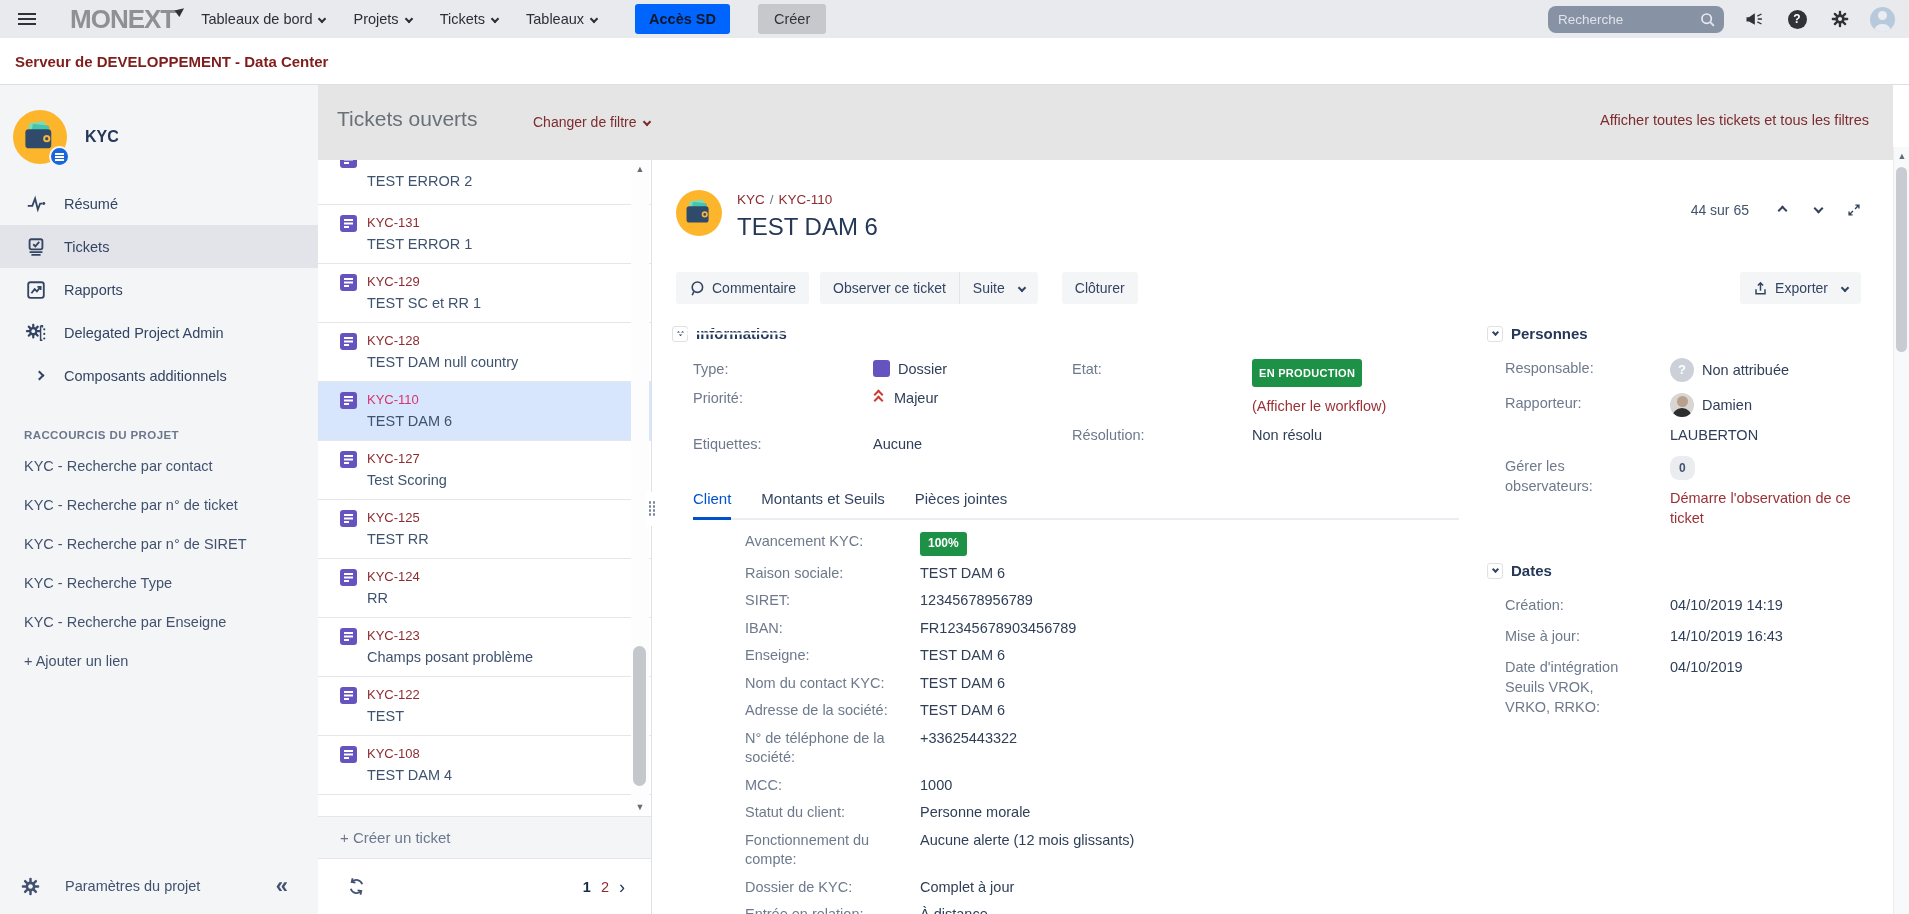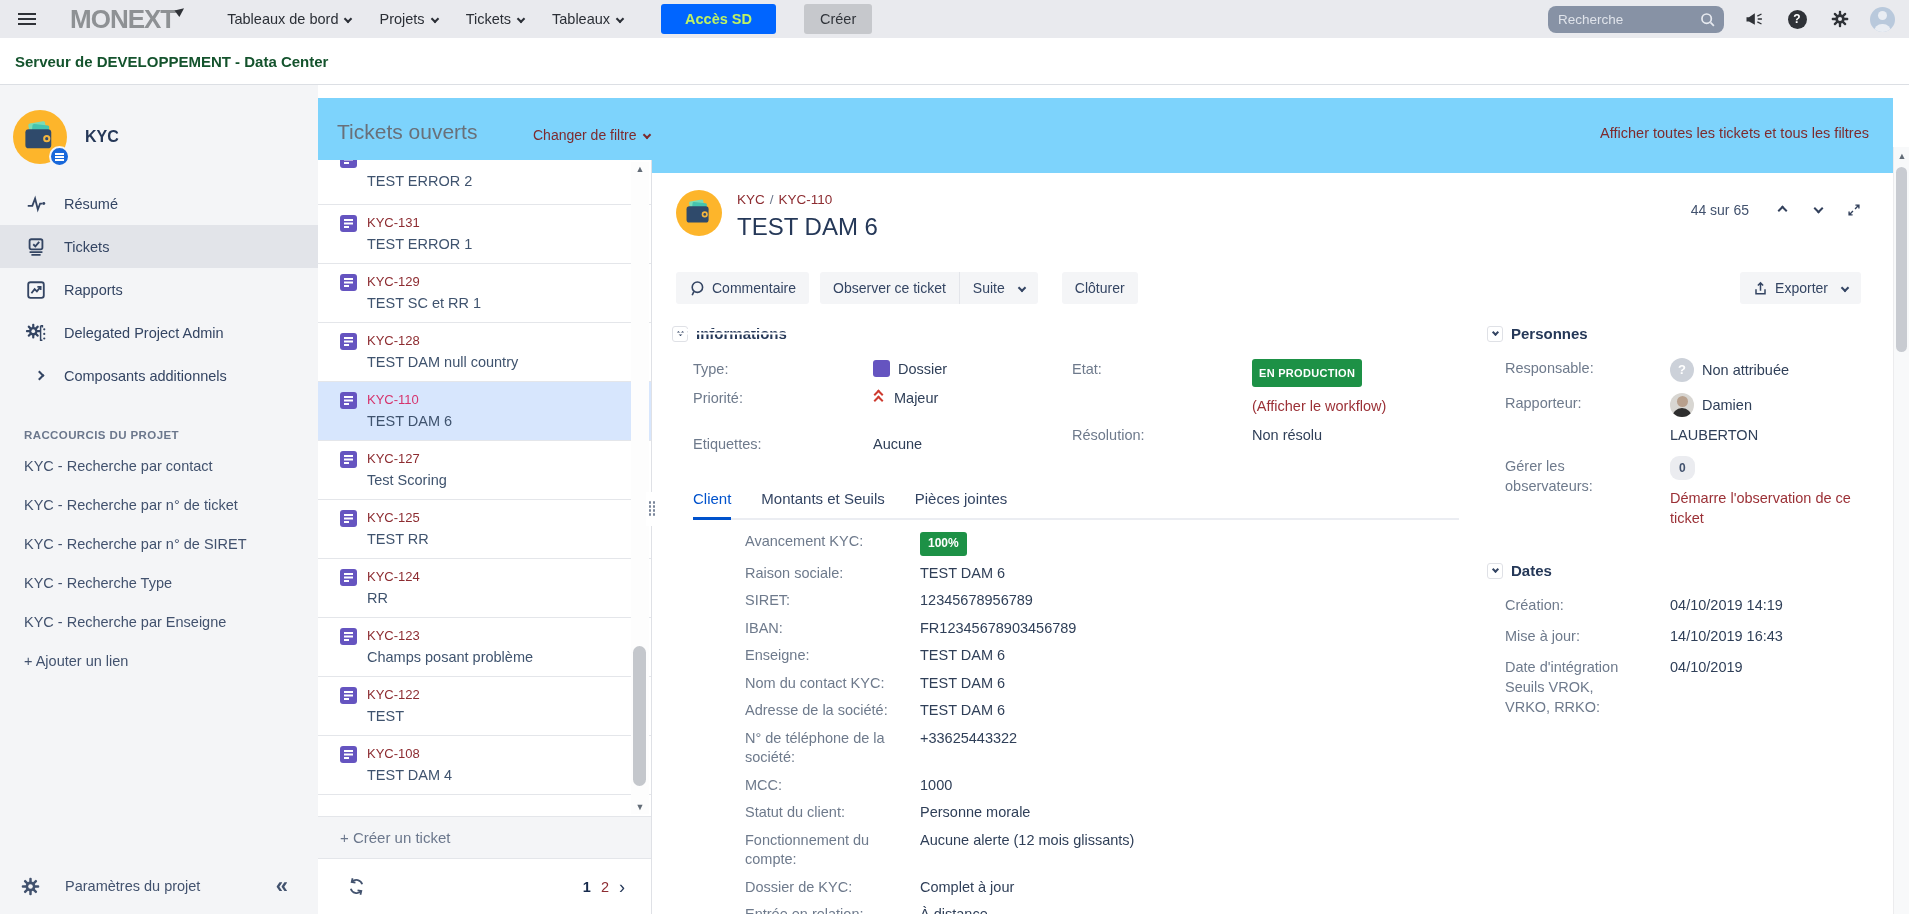--- a/index.html
+++ b/index.html
@@ -9,47 +9,47 @@
 
   
   .navbar { position:absolute; top:0; left:0; width:100%; height:38px; background:#e9eaee;
     display:flex; align-items:center; padding:0 14px; gap:16px; z-index:30; }
   .hamburger { width:18px; height:2px; background:#2f3237; position:relative; margin:0 4px; flex:none;
     box-shadow:0 -5px 0 #2f3237, 0 5px 0 #2f3237; }
   .hb-wrap { width:26px; height:26px; display:flex; align-items:center; justify-content:center; cursor:pointer; }
   .logo { font-size:26px; font-weight:bold; color:#8e9194; letter-spacing:-1px; margin-left:14px; display:flex; align-items:center; }
   .logo-arrow { width:0; height:0; border-left:9px solid #2f3237; border-top:4px solid transparent;
     border-bottom:4px solid transparent; transform:rotate(-38deg); display:inline-block; margin:-16px 0 0 1px; }
-  .nav-menu { display:flex; align-items:flex-end; gap:28px; margin-left:26px; }
+  .nav-menu { display:flex; align-items:flex-end; gap:28px; }
   .nav-item { font-size:14.5px; color:#2b2f36; cursor:pointer; display:flex; align-items:center; white-space:nowrap; }
   .chev { display:inline-block; width:6px; height:6px; border-right:2px solid currentColor;
     border-bottom:2px solid currentColor; transform:rotate(45deg); margin-left:7px; vertical-align:2px; }
   .chev.up { transform:rotate(-135deg); vertical-align:-2px; }
   .chev.right { transform:rotate(-45deg); }
-  .btn-sd { background:#0065ff; color:#bef264; font-weight:bold; font-size:14.5px; border:none; border-radius:3px;
-    padding:7px 24px; margin-left:22px; cursor:pointer; font-family:inherit; }
+  .btn-sd { background:#0065ff; color:#0f172a; font-weight:bold; font-size:14.5px; border:none; border-radius:3px;
+    padding:7px 14px; margin-left:22px; cursor:pointer; font-family:inherit; }
   .btn-creer { background:#c6c8cc; color:#30343a; font-size:14.5px; border:none; border-radius:3px;
     padding:7px 16px; margin-left:12px; cursor:pointer; font-family:inherit; }
   .nav-right { margin-left:auto; display:flex; align-items:center; gap:17px; }
   .searchbox { width:176px; height:27px; background:#8792a5; border-radius:8px; display:flex; align-items:center;
     padding:0 8px 0 10px; }
   .searchbox input { flex:1; background:transparent; border:none; outline:none; color:#f0f2f6;
     font-size:13.5px; font-family:inherit; min-width:0; }
   .searchbox input::placeholder { color:#dfe3ea; }
   .icon-btn { width:26px; height:26px; display:flex; align-items:center; justify-content:center; cursor:pointer; flex:none; }
   .help-circle { width:19px; height:19px; border-radius:50%; background:#2f3237; color:#fff; font-size:12px;
     font-weight:bold; display:flex; align-items:center; justify-content:center; }
   .user-av { width:25px; height:25px; border-radius:50%; background:#b9c9dc; position:relative; overflow:hidden; }
   .user-av::before { content:""; position:absolute; width:9px; height:9px; border-radius:50%; background:#e9edf3; left:8px; top:4px; }
   .user-av::after { content:""; position:absolute; width:17px; height:10px; border-radius:8px 8px 0 0; background:#e9edf3; left:4px; bottom:-2px; }
 
   
   .banner { position:absolute; top:38px; left:0; width:100%; height:47px; background:#fff;
     border-bottom:1px solid #dcdfe4; display:flex; align-items:center; padding-left:15px;
-    font-size:15px; font-weight:bold; color:#14532d; z-index:20; }
+    font-size:15px; font-weight:bold; color:#7f1d1d; z-index:20; }
 
   
   .sidebar { position:absolute; top:85px; left:0; bottom:0; width:318px; background:#f4f5f7; z-index:10; }
   .proj { display:flex; align-items:center; gap:18px; padding:25px 0 0 13px; }
   .proj-av { position:relative; width:54px; height:54px; flex:none; }
   .proj-badge { position:absolute; right:-3px; bottom:-3px; width:21px; height:21px; border-radius:50%;
     background:#1868db; border:2px solid #f4f5f7; }
   .proj-badge::before { content:""; position:absolute; left:4px; right:4px; top:5px; height:2px; background:#fff;
     box-shadow:0 3px 0 #fff, 0 6px 0 #fff; }
   .proj-name { font-size:16px; font-weight:bold; color:#253858; }
@@ -62,21 +62,21 @@
     letter-spacing:.4px; }
   .shortcut { display:block; height:39px; line-height:39px; padding-left:24px; font-size:14.5px; color:#42526e;
     text-decoration:none; cursor:pointer; white-space:nowrap; }
   .shortcut:first-of-type { margin-top:6px; }
   .add-link { display:block; height:39px; line-height:39px; padding-left:24px; font-size:14.5px; color:#42526e; cursor:pointer; }
   .sidebar-footer { position:absolute; bottom:0; left:0; right:0; height:56px; display:flex; align-items:center;
     padding-left:20px; gap:24px; }
   .collapse-btn { margin-left:auto; margin-right:30px; font-size:22px; color:#42526e; cursor:pointer; font-weight:bold; }
 
   
-  .filter-header { position:absolute; left:318px; top:98px; right:16px; height:75px; background:#7dd3fc; z-index:5; }
+  .filter-header { position:absolute; left:318px; top:85px; right:16px; height:75px; background:#e5e5e5; z-index:5; }
   .fh-title { position:absolute; left:19px; top:22px; font-size:21px; font-weight:500; color:#697079; }
   .fh-filter { position:absolute; left:215px; top:29px; font-size:14px; color:#7d2b2e; cursor:pointer; }
   .fh-showall { position:absolute; right:24px; top:27px; font-size:14.5px; color:#7d2b2e; cursor:pointer; }
 
   
   .list-panel { position:absolute; left:318px; top:160px; width:334px; bottom:0; background:#fff;
     border-right:1px solid #dfe1e6; z-index:5; }
   .list-rows { position:absolute; top:0; left:0; right:0; bottom:98px; overflow:hidden; }
   .t-row { height:59px; border-bottom:1px solid #e4e6ea; position:relative; cursor:pointer; }
   .t-row.partial { height:45px;text-align:right; }

